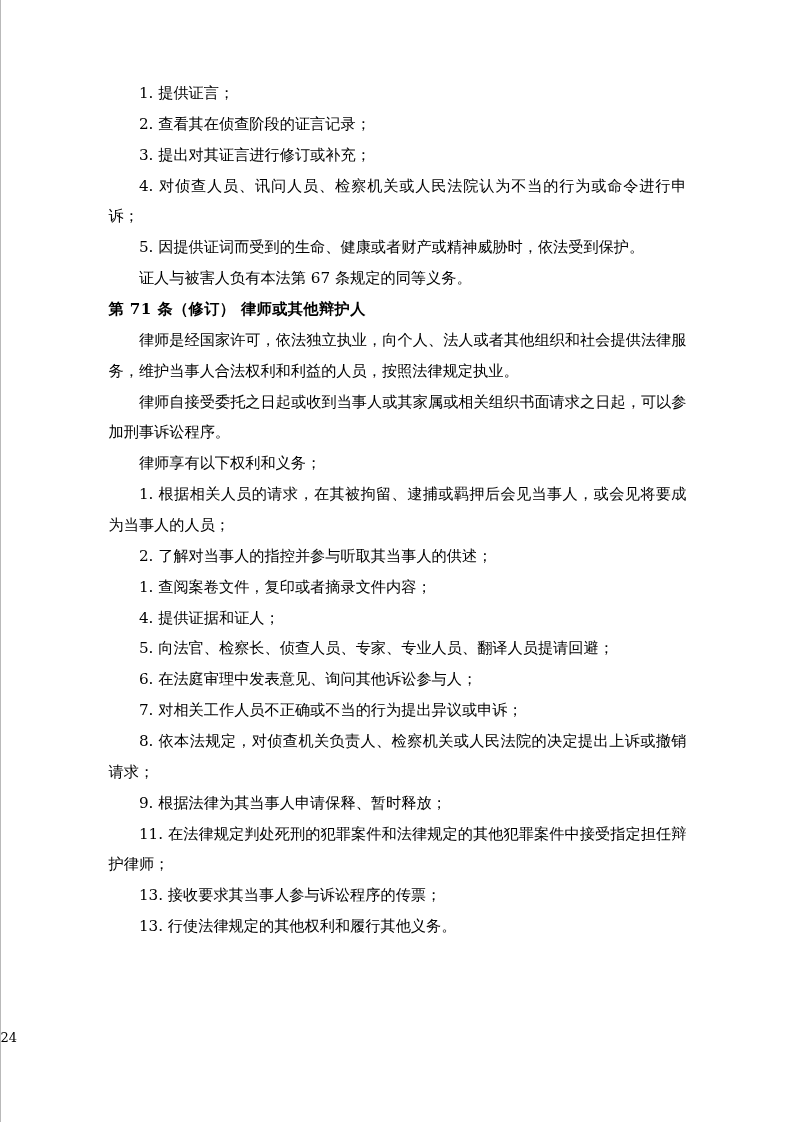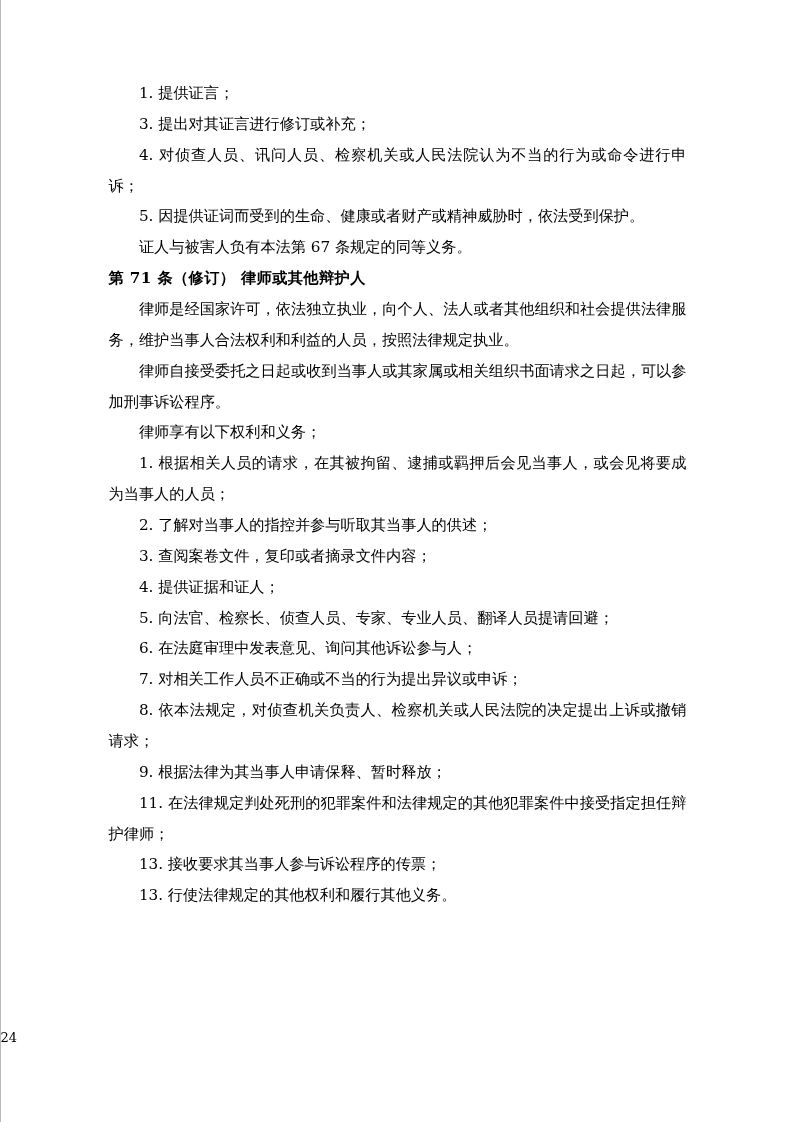--- a/index.html
+++ b/index.html
@@ -51,31 +51,32 @@
     color: #000000;
   }
 </style>
 </head>
 <body>
 
 <div class="page">
   <div class="content">
 
     <p class="indent">1. 提供证言；</p>
+    <p class="indent">2. 查看其在侦查阶段的证言记录；</p>
     <p class="indent">3. 提出对其证言进行修订或补充；</p>
     <p class="indent">4. 对侦查人员、讯问人员、检察机关或人民法院认为不当的行为或命令进行申诉；</p>
     <p class="indent">5. 因提供证词而受到的生命、健康或者财产或精神威胁时，依法受到保护。</p>
     <p class="indent">证人与被害人负有本法第 67 条规定的同等义务。</p>
     <p class="heading">第 71 条（修订）  律师或其他辩护人</p>
     <p class="indent">律师是经国家许可，依法独立执业，向个人、法人或者其他组织和社会提供法律服务，维护当事人合法权利和利益的人员，按照法律规定执业。</p>
     <p class="indent">律师自接受委托之日起或收到当事人或其家属或相关组织书面请求之日起，可以参加刑事诉讼程序。</p>
     <p class="indent">律师享有以下权利和义务；</p>
     <p class="indent">1. 根据相关人员的请求，在其被拘留、逮捕或羁押后会见当事人，或会见将要成为当事人的人员；</p>
     <p class="indent">2. 了解对当事人的指控并参与听取其当事人的供述；</p>
-    <p class="indent">3. 查阅案卷文件，复印或者摘录文件内容；</p>
+    <p class="indent">1. 查阅案卷文件，复印或者摘录文件内容；</p>
     <p class="indent">4. 提供证据和证人；</p>
     <p class="indent">5. 向法官、检察长、侦查人员、专家、专业人员、翻译人员提请回避；</p>
     <p class="indent">6. 在法庭审理中发表意见、询问其他诉讼参与人；</p>
     <p class="indent">7. 对相关工作人员不正确或不当的行为提出异议或申诉；</p>
     <p class="indent">8. 依本法规定，对侦查机关负责人、检察机关或人民法院的决定提出上诉或撤销请求；</p>
     <p class="indent">9. 根据法律为其当事人申请保释、暂时释放；</p>
     <p class="indent">11. 在法律规定判处死刑的犯罪案件和法律规定的其他犯罪案件中接受指定担任辩护律师；</p>
     <p class="indent">13. 接收要求其当事人参与诉讼程序的传票；</p>
     <p class="indent">13. 行使法律规定的其他权利和履行其他义务。</p>
 

